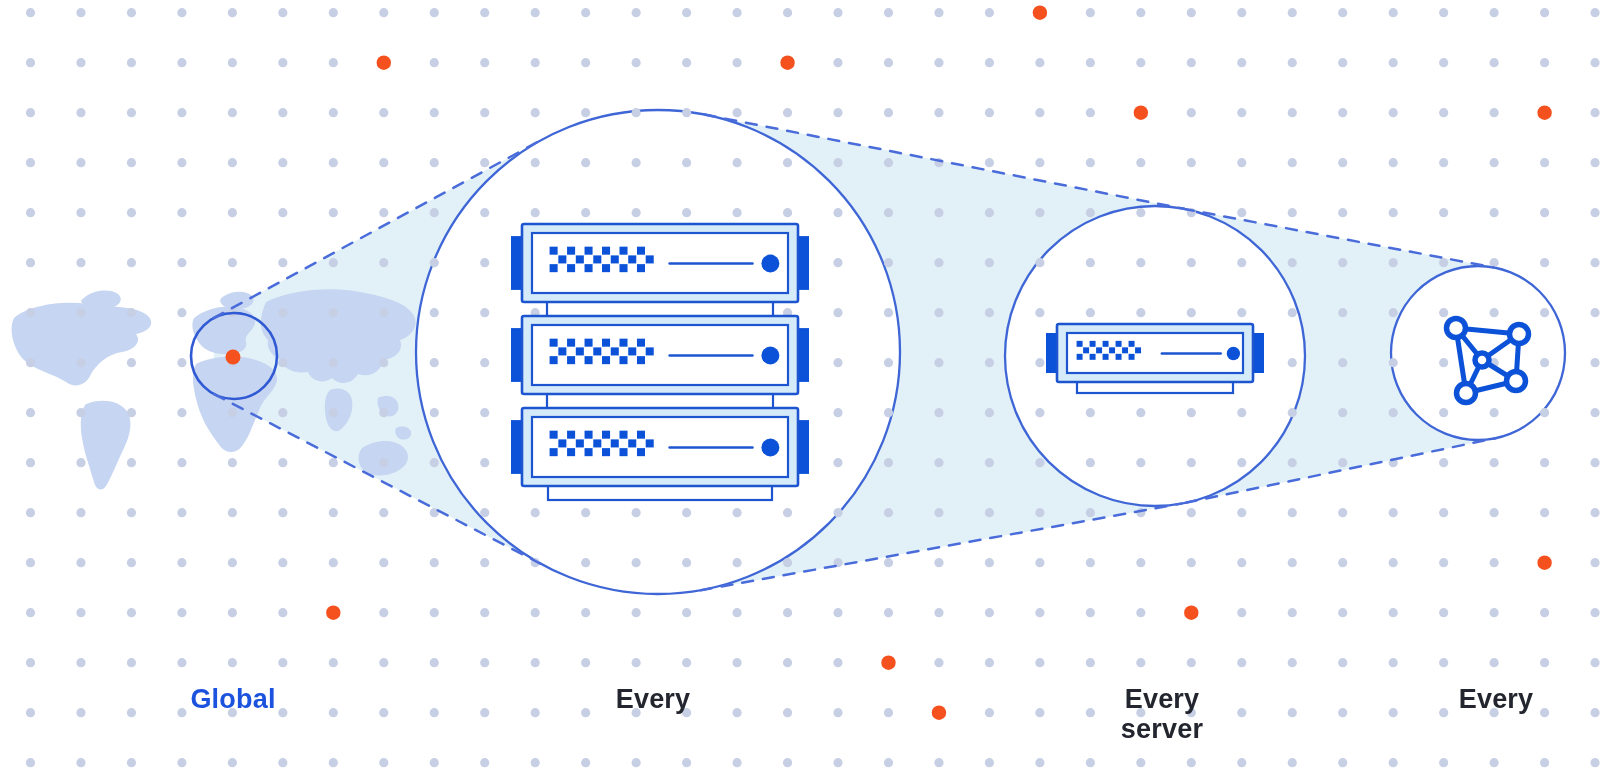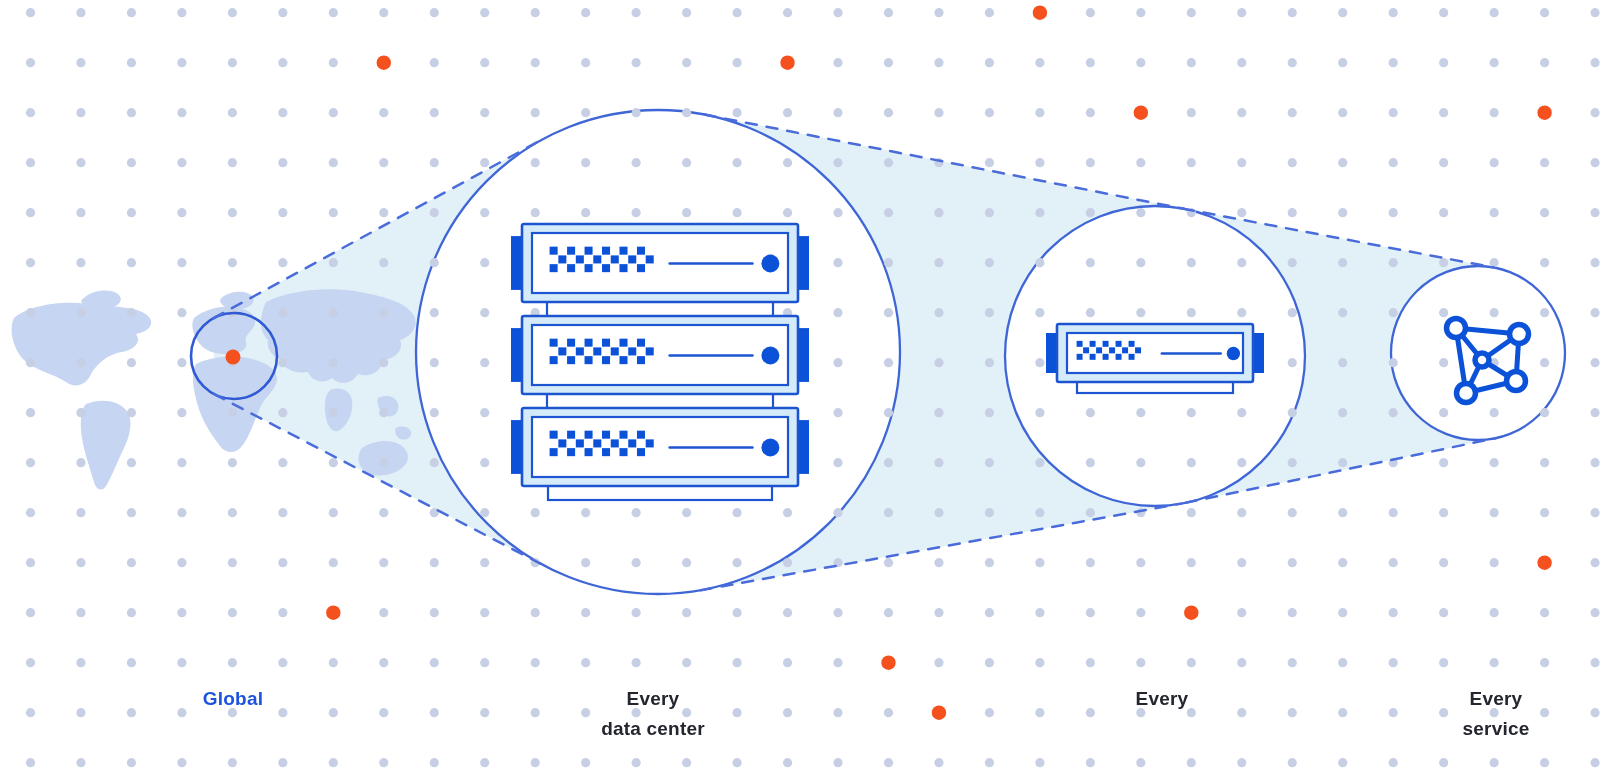--- a/index.html
+++ b/index.html
@@ -1,20 +1,20 @@
 <!DOCTYPE html>
 <html><head>
 <meta charset="utf-8">
 <style>
   html,body{margin:0;padding:0;background:#fff;}
   .stage{position:relative;width:1620px;height:782px;overflow:hidden;background:#fff;
          font-family:"Liberation Sans","DejaVu Sans",sans-serif;}
   .stage svg{position:absolute;left:0;top:0;}
   .caption{position:absolute;top:684px;width:240px;text-align:center;
-           font-size:19px;font-weight:bold;line-height:30px;letter-spacing:.2px;}
+           font-size:27px;font-weight:bold;line-height:30px;letter-spacing:.2px;}
 </style>
 </head>
 <body>
 
 <div class="stage">
   <svg id="diagram" width="1620" height="782" viewBox="0 0 1620 782">
       <g>
         <polygon points="213.4619983513106,318.22182523892354 542.4140372329573,139.38794669347686 546.4458008021054,566.7548850231735 214.17838609293608,394.15892585122504" fill="#e2f1f7"></polygon>
         <polygon points="704.707844959319,114.5502638046186 1183.9511435698257,208.82041144914376 1181.5784586971513,503.6265068789607 700.8799133647373,590.1707644313899" fill="#e2f1f7"></polygon>
         <polygon points="1182.8880676162519,208.6152800164435 1494.175079217426,267.5168624095372 1495.7600738428205,438.16795041033663 1185.62081697038,502.84129381092527" fill="#e2f1f7"></polygon>
@@ -687,22 +687,21 @@
         <circle cx="1466" cy="393" r="9.5" fill="#ffffff" stroke="#0b52d8" stroke-width="5.5"></circle>
         <circle cx="1482" cy="360" r="7" fill="#ffffff" stroke="#0b52d8" stroke-width="5.5"></circle>
       </g>
     </svg>
 
   <div class="caption" style="left: 113px; color: rgb(27, 82, 222);">
     <div>Global</div>
   </div>
   <div class="caption" style="left: 533px; color: rgb(35, 38, 46);">
     <div>Every</div>
-    <div>data center</div>
   </div>
   <div class="caption" style="left: 1042px; color: rgb(35, 38, 46);">
     <div>Every</div>
+    <div>server</div>
   </div>
   <div class="caption" style="left: 1376px; color: rgb(35, 38, 46);">
     <div>Every</div>
-    <div>service</div>
   </div>
 </div>
 
 </body></html>

